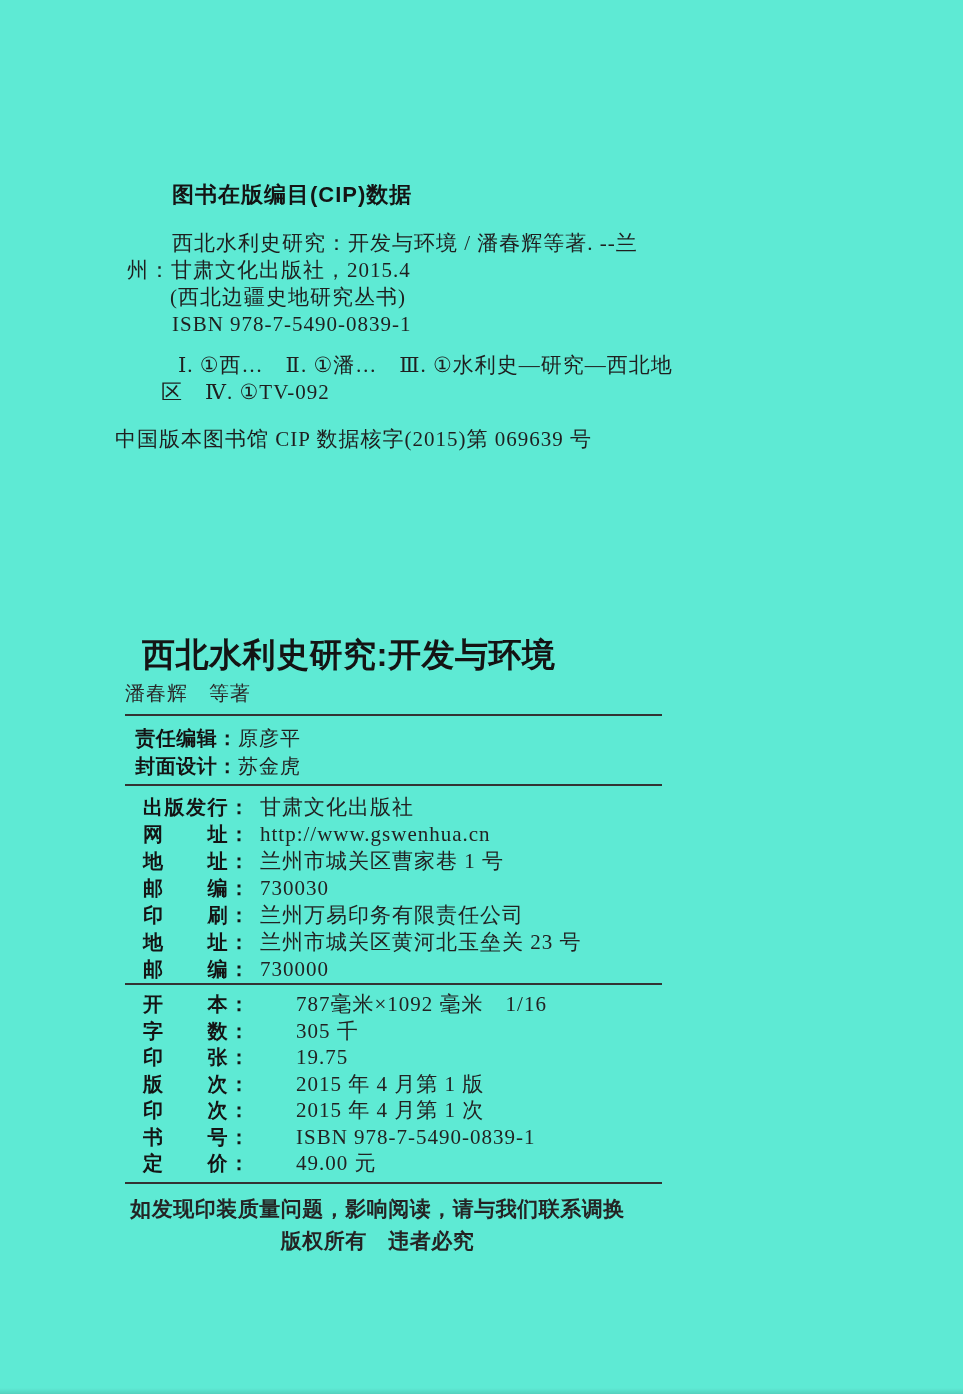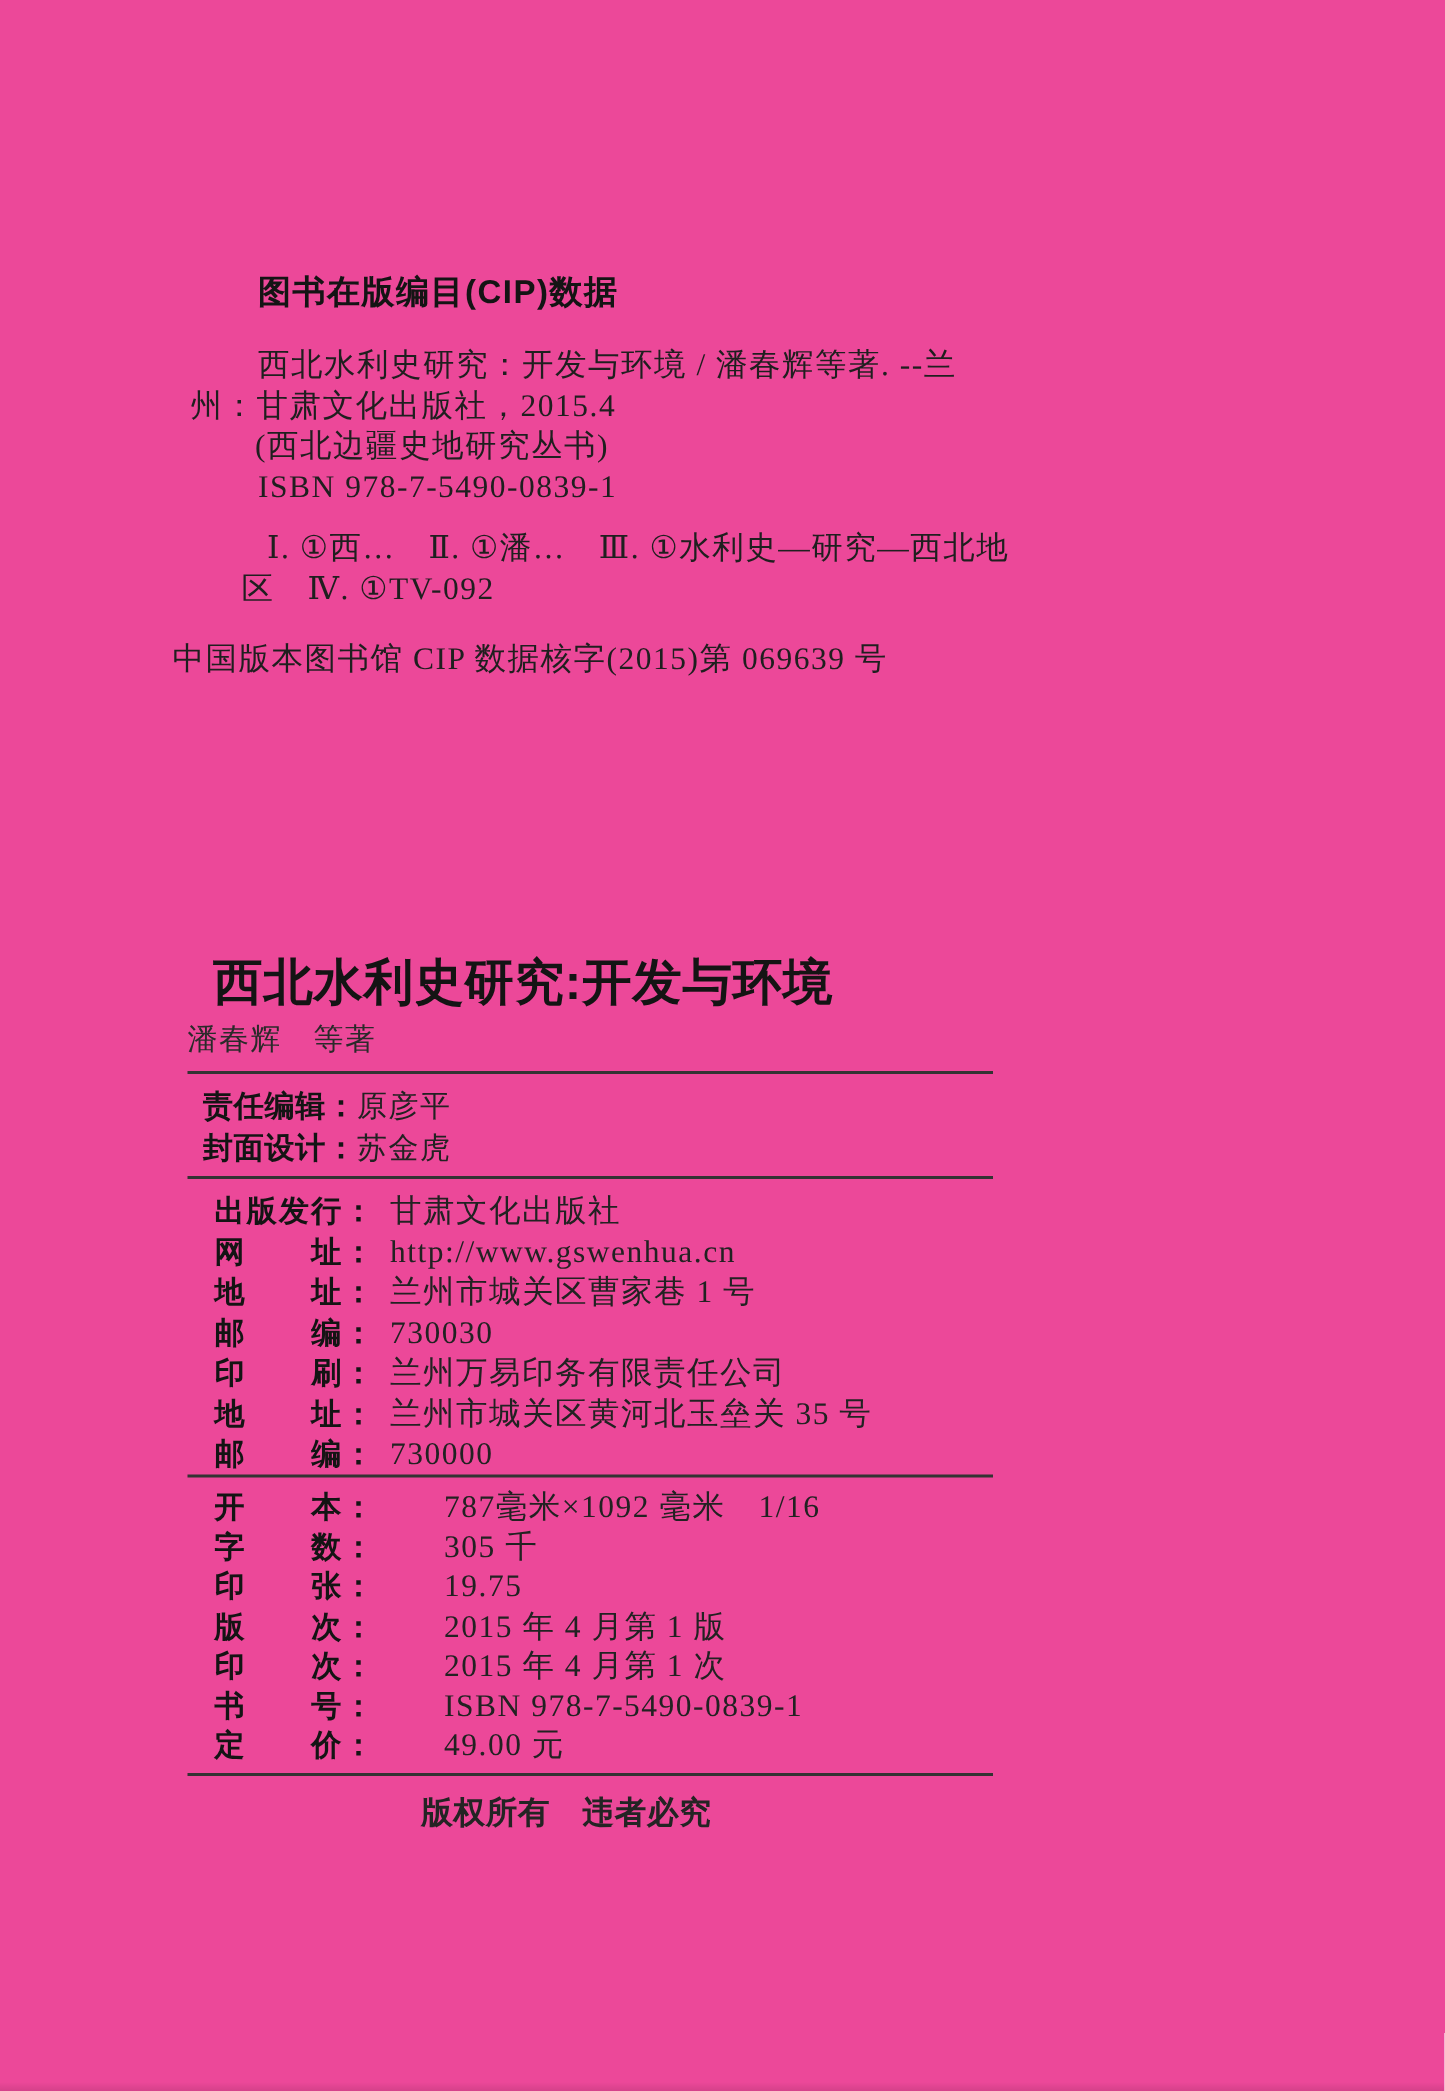--- a/index.html
+++ b/index.html
@@ -4,21 +4,21 @@
 <style>
   html, body {
     margin: 0;
     padding: 0;
     background: #ffffff;
   }
   .page {
     position: relative;
     width: 963px;
     height: 1394px;
-    background: #ec4899;
+    background: #5eead4;
     overflow: hidden;
     color: #1f1f1f;
     font-family: "Liberation Serif", "DejaVu Serif", serif;
   }
   .page-bottom-edge {
     position: absolute;
     left: 0; bottom: 0;
     width: 100%; height: 6px;
     background: linear-gradient(to bottom, rgba(255,255,255,0), rgba(0,0,0,0.10));
   }
@@ -182,21 +182,21 @@
       <div class="row">
         <span class="row-label">邮　　编：</span>
         <span class="row-value">730030</span>
       </div>
       <div class="row">
         <span class="row-label">印　　刷：</span>
         <span class="row-value">兰州万易印务有限责任公司</span>
       </div>
       <div class="row">
         <span class="row-label">地　　址：</span>
-        <span class="row-value">兰州市城关区黄河北玉垒关 35 号</span>
+        <span class="row-value">兰州市城关区黄河北玉垒关 23 号</span>
       </div>
       <div class="row">
         <span class="row-label">邮　　编：</span>
         <span class="row-value">730000</span>
       </div>
     </div>
 
     <hr class="rule">
 
     <div class="rows print-rows">
@@ -226,18 +226,19 @@
       </div>
       <div class="row">
         <span class="row-label">定　　价：</span>
         <span class="row-value">49.00 元</span>
       </div>
     </div>
 
     <hr class="rule">
 
     <div class="footer">
+      <div class="footer-line">如发现印装质量问题，影响阅读，请与我们联系调换</div>
       <div class="footer-line">版权所有　违者必究</div>
     </div>
   </section>
 
   <div class="page-bottom-edge"></div>
 </div>
 
 </body></html>

